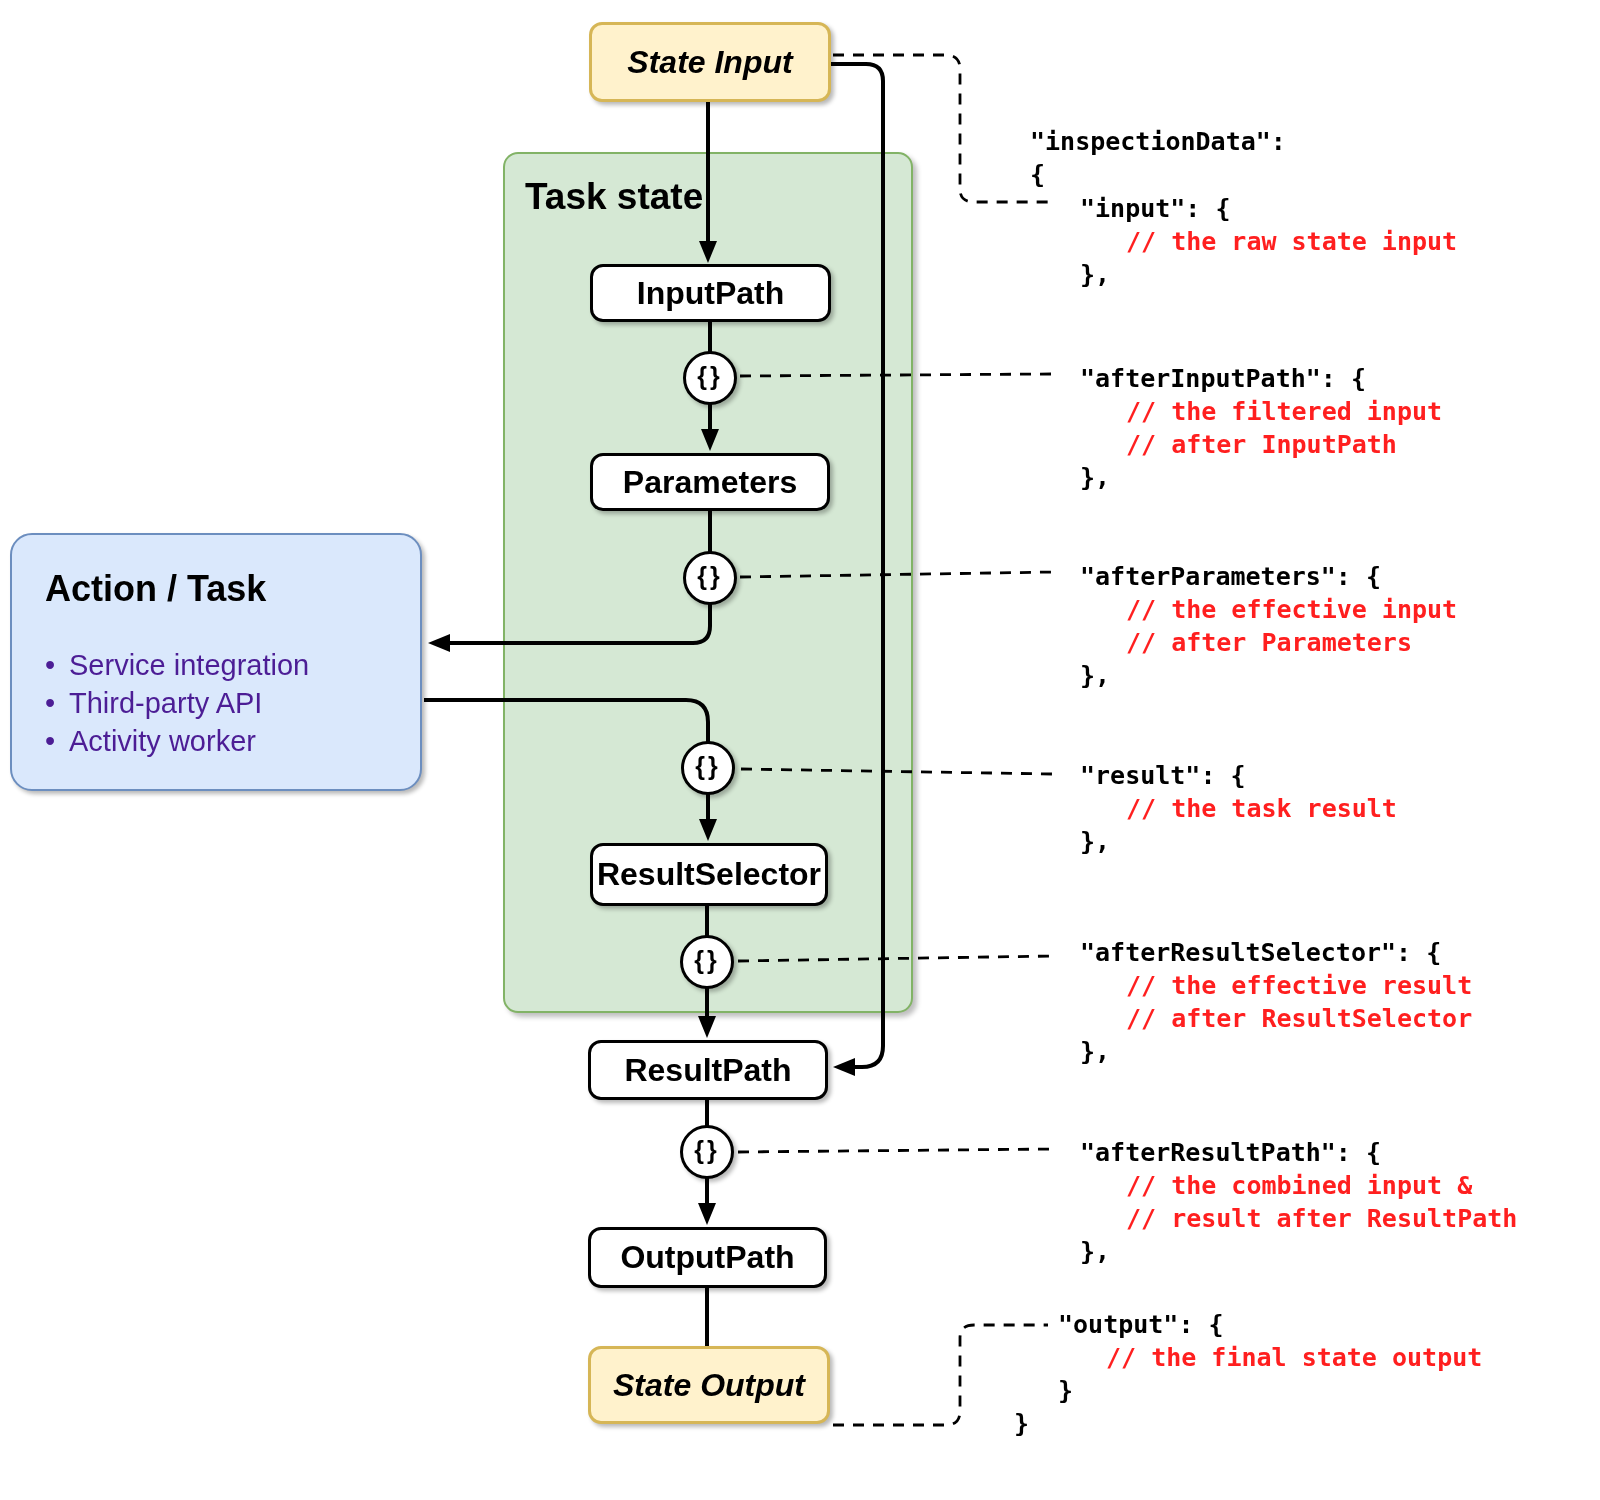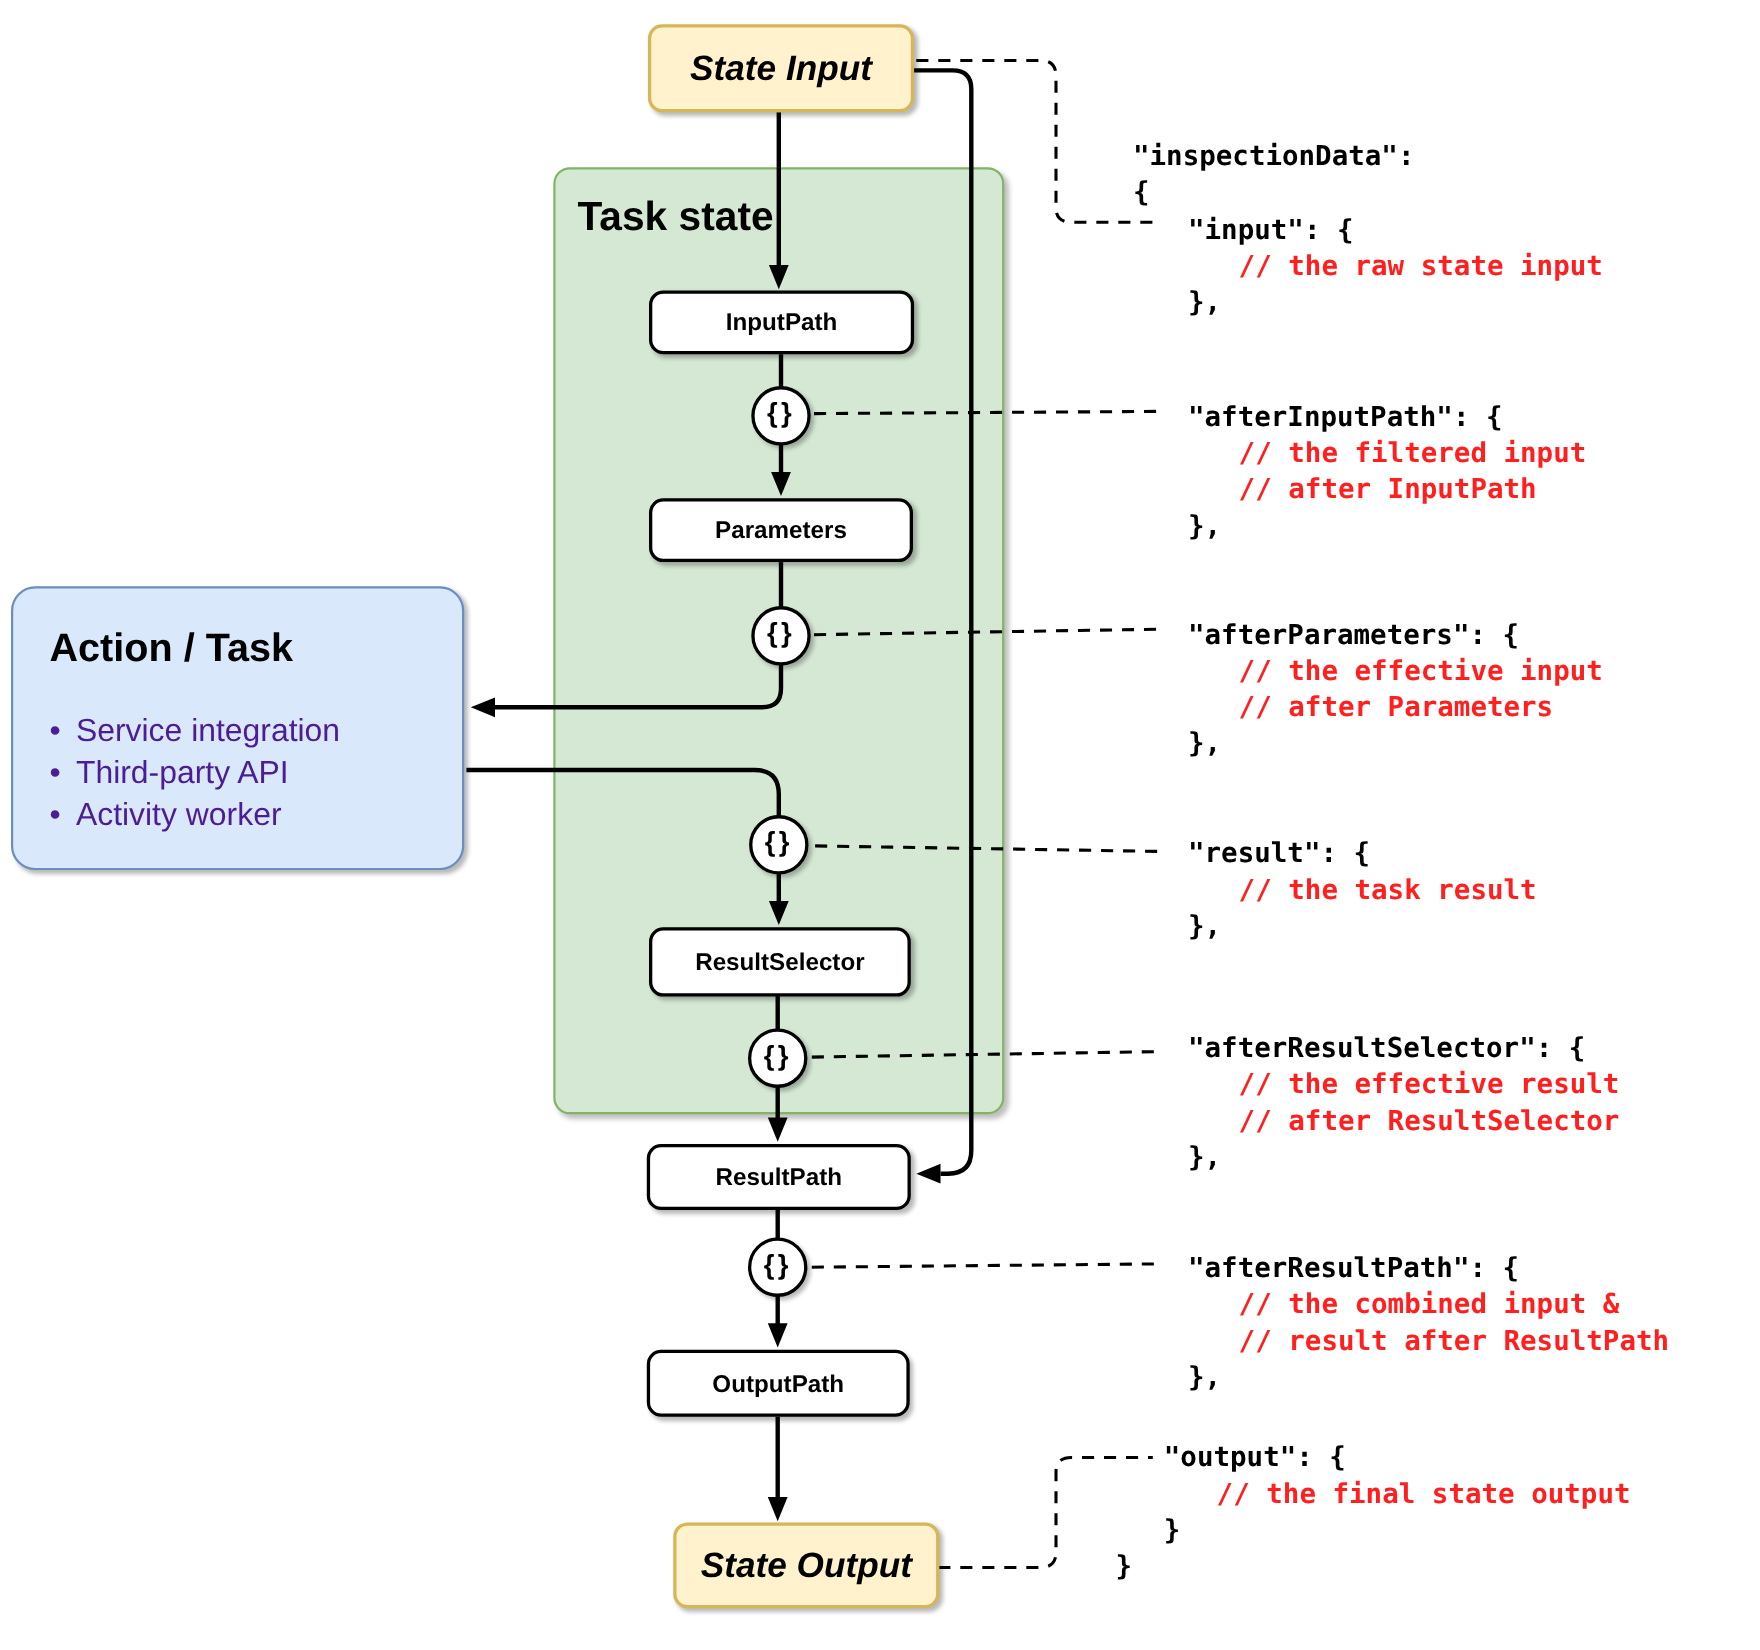--- a/index.html
+++ b/index.html
@@ -15,21 +15,21 @@
   .shadow{box-shadow:3px 3px 4px rgba(0,0,0,0.28);}
   .box{position:absolute;display:flex;align-items:center;justify-content:center;
        box-sizing:border-box;z-index:3;text-align:center;}
   .state-io{background:var(--state-io-fill,#FFF2CC);border:3px solid var(--state-io-border,#D6B656);
        border-radius:13px;font-size:32px;font-weight:bold;font-style:italic;color:#000;}
   .task-container{position:absolute;left:503px;top:152px;width:410px;height:861px;
        background:var(--task-state-fill,#D5E8D4);border:2px solid var(--task-state-border,#82B366);
        border-radius:15px;z-index:1;box-sizing:border-box;box-shadow:4px 4px 5px rgba(0,0,0,0.25);}
   .task-label{position:absolute;left:20px;top:22px;font-size:37px;font-weight:bold;color:#000;}
   .node{background:#ffffff;border:3px solid #000;border-radius:13px;
-       font-size:22px;font-weight:bold;color:#000;}
+       font-size:32px;font-weight:bold;color:#000;}
   .jct{position:absolute;width:54px;height:54px;border-radius:50%;background:#fff;
        border:3.5px solid #000;box-sizing:border-box;display:flex;align-items:center;
        justify-content:center;font-size:25px;font-weight:bold;letter-spacing:3px;
        color:#000;z-index:3;box-shadow:3px 3px 4px rgba(0,0,0,0.28);padding-bottom:3px;}
   .action{position:absolute;left:10px;top:533px;width:412px;height:258px;box-sizing:border-box;
        background:var(--action-fill,#DAE8FC);border:2.5px solid var(--action-border,#6C8EBF);
        border-radius:22px;z-index:3;box-shadow:3px 3px 4px rgba(0,0,0,0.28);}
   .action-title{margin:33px 0 0 33px;font-size:36px;font-weight:bold;color:#000;}
   .action-bullets{margin:36px 0 0 33px;padding:0;list-style:none;}
   .action-bullets li{font-size:29px;line-height:38px;color:#4c1d95;}
@@ -112,21 +112,21 @@
 
   <div class="action">
     <div class="action-title">Action / Task</div>
     <ul class="action-bullets">
       <li><span class="dot">•</span><span>Service integration</span></li>
       <li><span class="dot">•</span><span>Third-party API</span></li>
       <li><span class="dot">•</span><span>Activity worker</span></li>
     </ul>
   </div>
 
-  <div class="box state-io shadow" style="left:588px;top:1384px;width:242px;height:78px;margin-left:24px;">
+  <div class="box state-io shadow" style="left:588px;top:1346px;width:242px;height:78px;">
     <span>State Output</span>
   </div>
 
   <div class="code-line" style="left:1030px;top:127px;">"inspectionData":</div>
   <div class="code-line" style="left:1030px;top:160px;">{</div>
   <div class="code-line" style="left:1080px;top:194px;">"input": {</div>
   <div class="code-line c-comment" style="left:1126px;top:227px;">// the raw state input</div>
   <div class="code-line" style="left:1080px;top:260px;">},</div>
 
   <div class="code-line" style="left:1080px;top:364px;">"afterInputPath": {</div>

